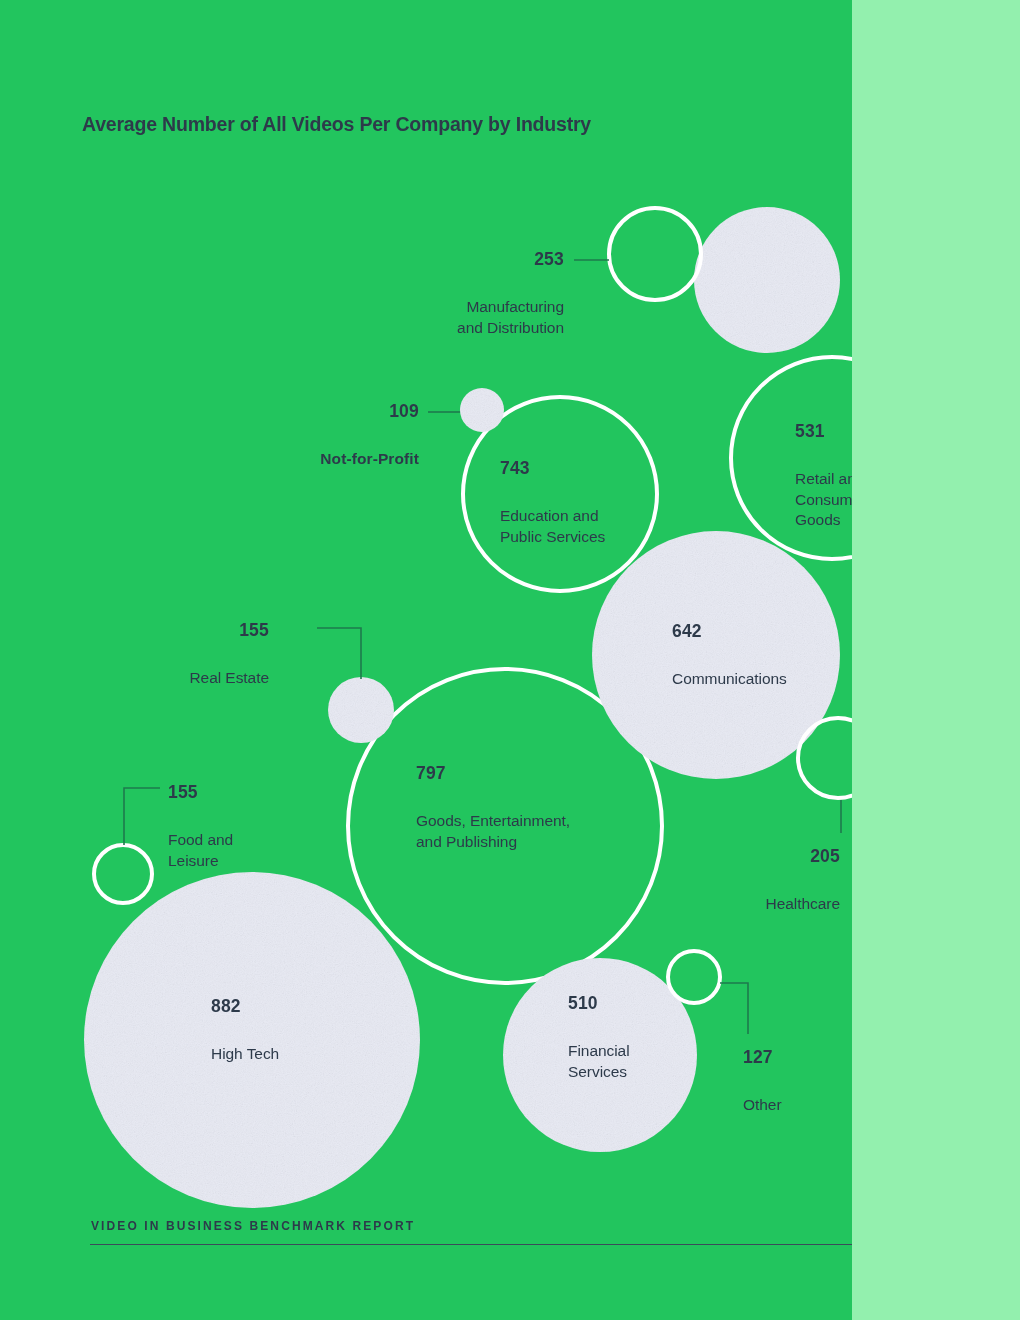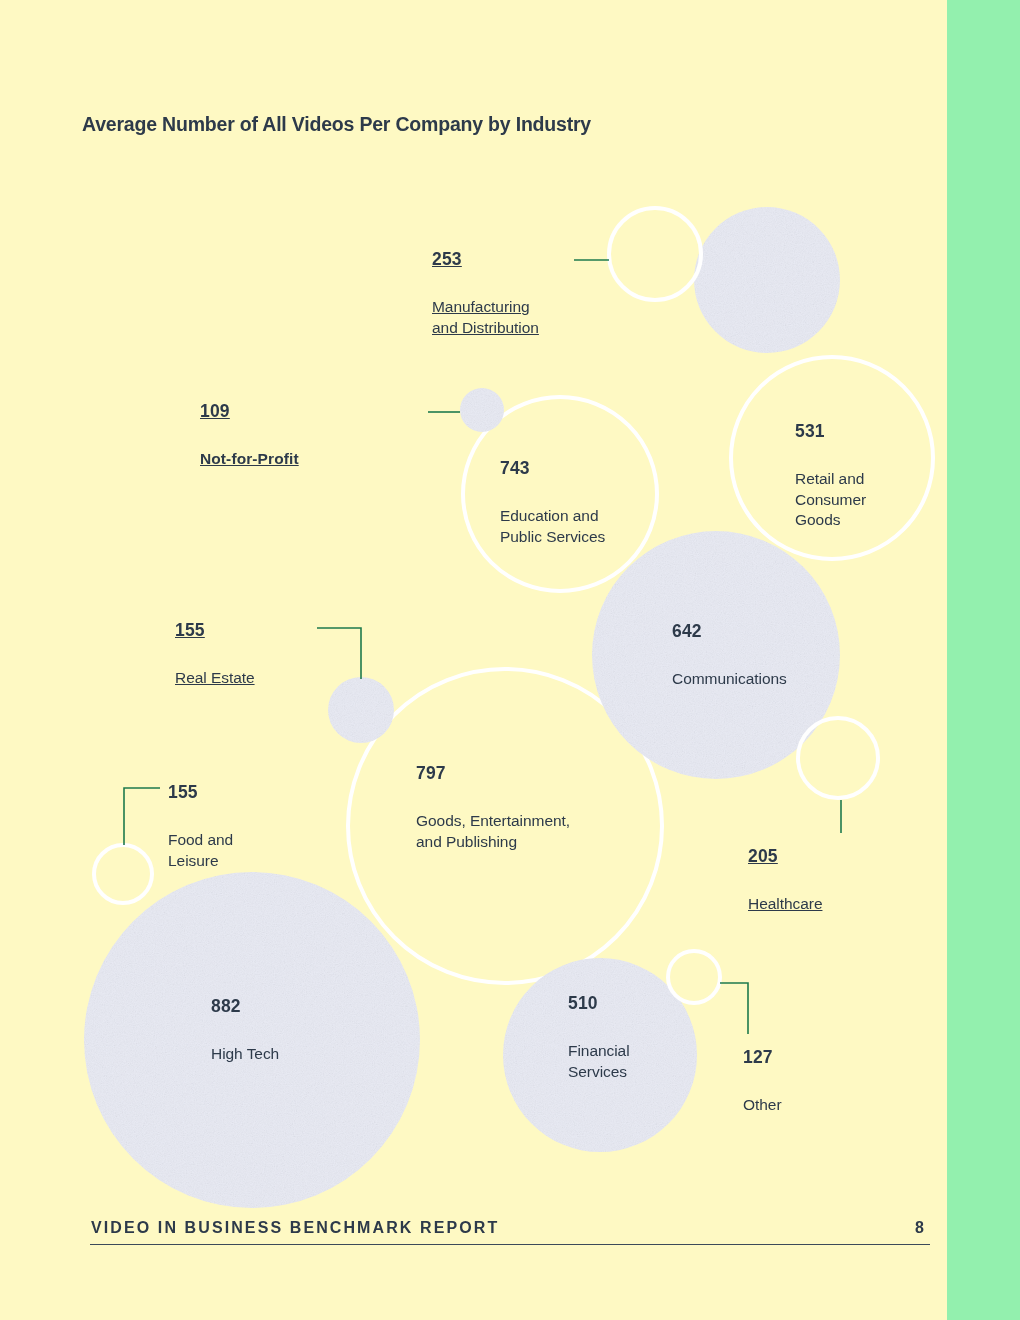--- a/index.html
+++ b/index.html
@@ -6,23 +6,23 @@
     margin: 0;
     padding: 0;
     background: #93f0ae;
   }
   body {
     font-family: "Liberation Sans", sans-serif;
     -webkit-font-smoothing: antialiased;
   }
   #page {
     position: relative;
-    width: 947px;
+    width: 852px;
     height: 1320px;
-    background: #fef9c3;
+    background: #22c55e;
     overflow: hidden;
   }
   #chart-svg {
     position: absolute;
     left: 0;
     top: 0;
     width: 1020px;
     height: 1320px;
     display: block;
   }
@@ -54,35 +54,34 @@
     font-size: 15.5px;
     font-weight: normal;
     letter-spacing: -0.05px;
     margin-top: 26px;
   }
   .bubble-label.bold-name .name {
     font-weight: bold;
     letter-spacing: 0.1px;
   }
   .bubble-label.align-right {
-    text-align: left;
-    text-decoration: underline;
+    text-align: right;
   }
   .footer-rule {
     position: absolute;
     left: 90px;
     top: 1244px;
     width: 840px;
     height: 1px;
     background: #3c4a5a;
   }
   .footer-text {
     position: absolute;
     top: 1219px;
-    font-size: 16px;
+    font-size: 12px;
     font-weight: bold;
     letter-spacing: 2.1px;
     color: #2d3a4a;
   }
   .footer-left { left: 91px; }
   .footer-right { left: 915px; letter-spacing: 0.5px; }
 </style>
 </head>
 <body>
 

